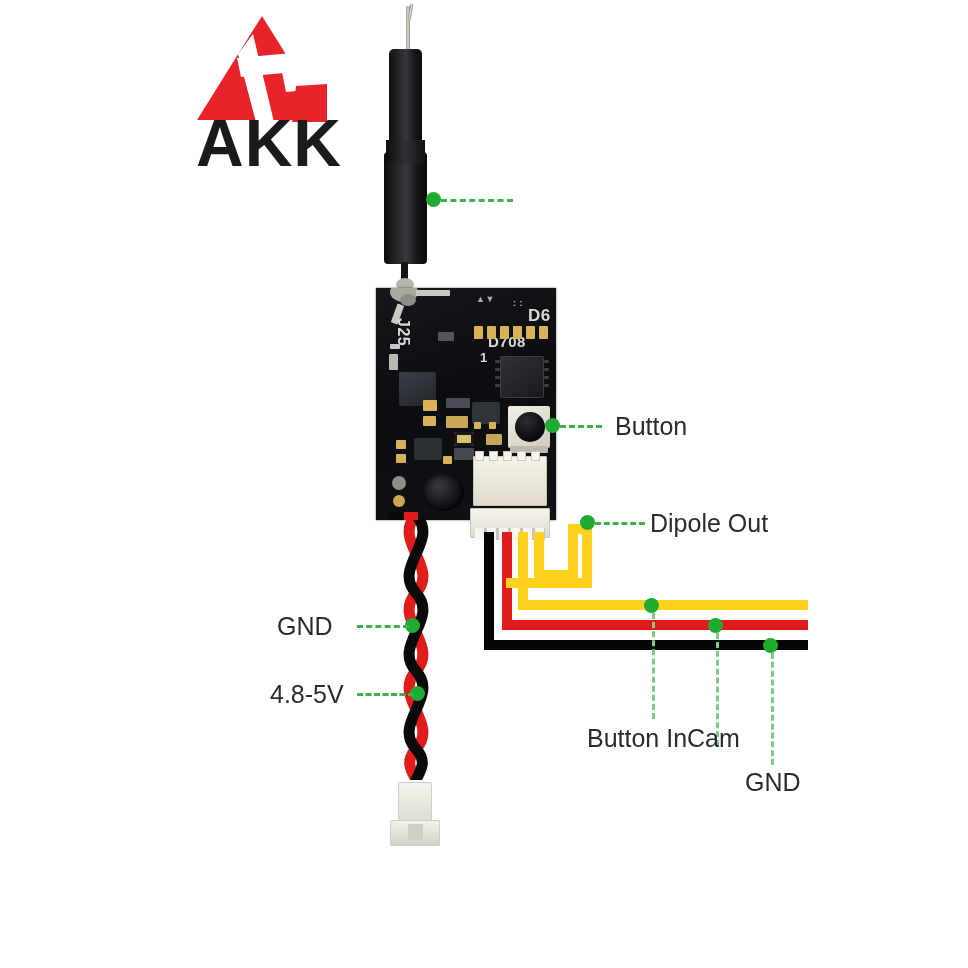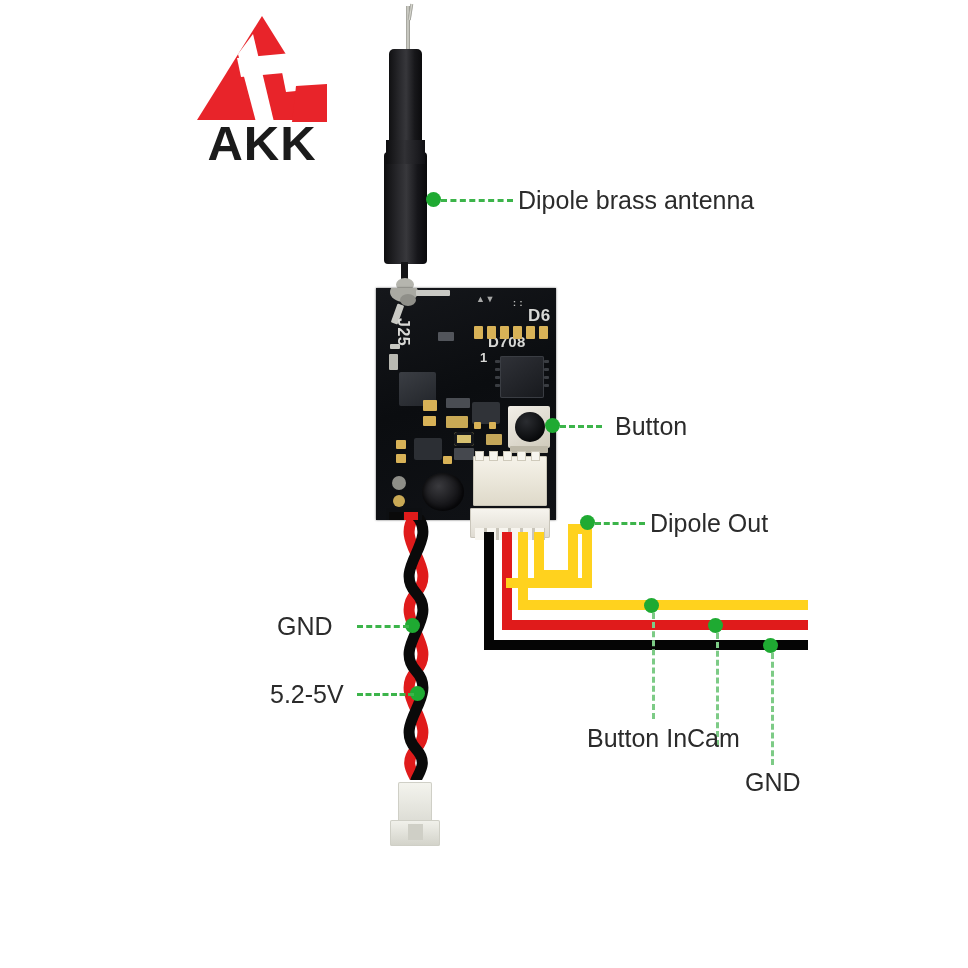--- a/index.html
+++ b/index.html
@@ -3,21 +3,21 @@
 <meta charset="utf-8">
 <style>
   html,body{margin:0;padding:0;background:#ffffff;}
   body{width:968px;height:968px;overflow:hidden;font-family:"Liberation Sans",sans-serif;}
   #stage{position:relative;width:968px;height:968px;background:#fff;}
 
   
   .logo-wrap{position:absolute;left:196px;top:14px;width:132px;height:150px;}
   .logo-mark{position:absolute;left:0;top:0;width:132px;height:108px;}
   .logo-text{position:absolute;left:0;top:104px;width:132px;text-align:center;
-             font-size:49px;font-weight:bold;letter-spacing:1px;color:#1b1b1b;
+             font-size:66px;font-weight:bold;letter-spacing:1px;color:#1b1b1b;
              font-family:"Liberation Sans",sans-serif;line-height:50px;}
 
   
   .lbl{position:absolute;color:#2b2b2b;font-size:25px;white-space:nowrap;
        font-family:"Liberation Sans",sans-serif;font-weight:400;}
 
   
   .dot{position:absolute;width:15px;height:15px;border-radius:50%;background:#1faa32;}
   .dashh{position:absolute;height:0;border-top:3px dashed #3cb44a;}
   .dashv{position:absolute;width:0;border-left:3px dashed #7dcb86;}
@@ -208,37 +208,36 @@
 
   <div class="w wy" style="left:534px;top:532px;width:10px;height:48px;"></div>
   <div class="w wy" style="left:534px;top:570px;width:44px;height:10px;"></div>
   <div class="w wy" style="left:568px;top:534px;width:10px;height:46px;"></div>
   <div class="w wy" style="left:568px;top:524px;width:24px;height:10px;"></div>
   <div class="w wy" style="left:582px;top:524px;width:10px;height:62px;"></div>
   <div class="w wy" style="left:506px;top:578px;width:86px;height:10px;"></div>
 
   <div class="dot" style="left:426px;top:192px;"></div>
   <div class="dashh" style="left:441px;top:199px;width:72px;"></div>
-  <div class="lbl" style="left:518px;top:186px;">Dipole brass antenna</div>
 
   <div class="dot" style="left:545px;top:418px;"></div>
   <div class="dashh" style="left:560px;top:425px;width:42px;"></div>
   <div class="lbl" style="left:607px;top:412px;margin-left:8px;">Button</div>
 
   <div class="dot" style="left:580px;top:515px;"></div>
   <div class="dashh" style="left:595px;top:522px;width:50px;"></div>
   <div class="lbl" style="left:650px;top:509px;">Dipole Out</div>
 
   <div class="dot" style="left:405px;top:618px;"></div>
   <div class="dashh" style="left:357px;top:625px;width:52px;"></div>
   <div class="lbl" style="left:277px;top:612px;">GND</div>
 
   <div class="dot" style="left:410px;top:686px;"></div>
   <div class="dashh" style="left:357px;top:693px;width:57px;"></div>
-  <div class="lbl" style="left:270px;top:680px;">5.2-5V</div>
+  <div class="lbl" style="left:270px;top:680px;">4.8-5V</div>
 
   <div class="dot" style="left:644px;top:598px;"></div>
   <div class="dashv" style="left:652px;top:613px;height:106px;"></div>
   <div class="lbl" style="left:587px;top:724px;">Button In</div>
 
   <div class="dot" style="left:708px;top:618px;"></div>
   <div class="dashv" style="left:716px;top:633px;height:113px;"></div>
   <div class="lbl" style="left:687px;top:724px;">Cam</div>
 
   <div class="dot" style="left:763px;top:638px;"></div>

